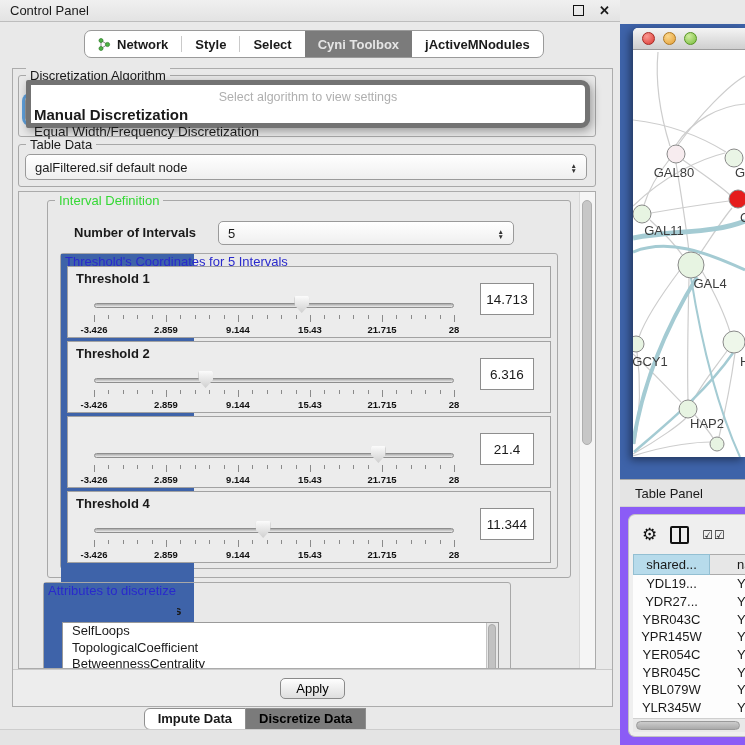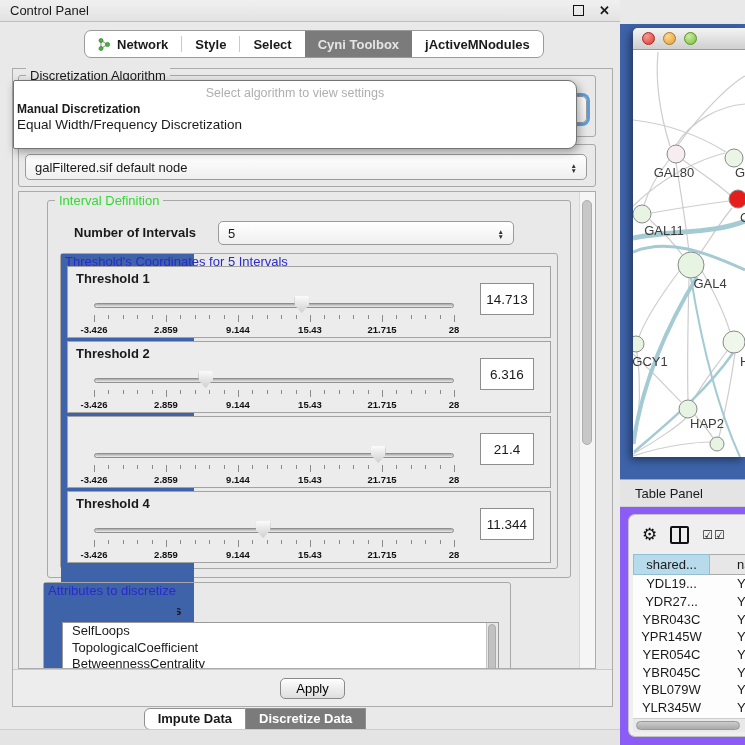--- a/index.html
+++ b/index.html
@@ -28,24 +28,24 @@
   .g-algo{left:5px;top:6px;width:578px;height:62px;}
   .g-table{left:5px;top:75px;width:578px;height:43px;}
   .combo{position:absolute;left:6px;right:8px;height:24px;border:1px solid #9A9A9A;border-radius:5px;
          background:linear-gradient(#FFFFFF,#EFEFEF);display:flex;align-items:center;font-size:13px;}
   .combo .val{padding-left:9px;}
   .arrows{position:absolute;right:9px;top:1px;bottom:0;display:flex;flex-direction:column;justify-content:center;
           font-size:6.5px;line-height:5px;color:#333;}
   .combo.focus{top:20px;height:25px;box-shadow:0 0 0 3px #5E9ED8;}
   .combo.plain{top:9px;}
   
-  .popup{position:absolute;left:13px;top:80px;width:564px;height:69px;box-sizing:border-box;background:#FFF;
-         border:1px solid #737373;border-radius:2px 9px 9px 2px;box-shadow:2px 3px 10px rgba(0,0,0,.35);z-index:60;}
+  .popup{position:absolute;left:26px;top:80px;width:564px;height:48px;box-sizing:border-box;background:#FFF;
+         border:5px solid #737373;border-radius:2px 9px 9px 2px;box-shadow:2px 3px 10px rgba(0,0,0,.35);z-index:60;}
   .p-hint{text-align:center;color:#AFAFAF;font-size:12.5px;margin-top:5px;}
-  .p-it1{font-weight:bold;font-size:12px;margin:2px 0 0 3px;}
+  .p-it1{font-weight:bold;font-size:15px;margin:2px 0 0 3px;}
   .p-it2{font-size:13.5px;margin:1px 0 0 3px;}
   
   .scrollpane{position:absolute;left:5px;top:122px;width:578px;height:478px;box-sizing:border-box;
               border:1px solid #ABABAB;overflow:hidden;background:#E9E9E9;}
   .vscroll{position:absolute;right:0;top:0;bottom:0;width:15px;background:#F5F5F5;border-left:1px solid #D8D8D8;}
   .vthumb{position:absolute;left:2px;top:8px;width:10px;height:245px;border-radius:5px;background:#C7C7C7;border:1px solid #AEAEAE;box-sizing:border-box;}
   .g-interval{left:28px;top:8px;width:524px;height:378px;}
   .ni-label{position:absolute;left:26px;top:24px;font-size:13px;font-weight:bold;}
   .spinner{position:absolute;left:170px;top:20px;width:294px;height:22px;border:1px solid #9A9A9A;border-radius:5px;
            background:linear-gradient(#FFFFFF,#EFEFEF);display:flex;align-items:center;font-size:13px;}
@@ -77,21 +77,21 @@
   .applyrow{position:absolute;left:0;right:0;top:600px;bottom:0;background:#EDEDED;border-top:1px solid #CACACA;
             display:flex;align-items:center;justify-content:center;}
   .apply-btn{height:21px;padding:0 15px;font-size:13px;font-family:inherit;background:linear-gradient(#FEFEFE,#DEDEDE);
              border:1px solid #8A8A8A;border-radius:5px;}
   
   .bottom-tabs{position:absolute;left:0;top:708px;width:620px;display:flex;justify-content:center;}
   .btab{height:20px;line-height:20px;padding:0 13px;font-size:13px;font-weight:bold;background:#FFF;
         border:1px solid #8F8F8F;border-left-width:0;}
   .btab:first-child{border-radius:6px 0 0 6px;border-left-width:1px;}
   .btab:last-child{border-radius:0 6px 6px 0;margin-top:44px;}
-  .btab.sel{background:#7B7B7B;color:#ffffff;}
+  .btab.sel{background:#7B7B7B;color:#000000;}
   .bottom-strip{position:absolute;left:0;top:729px;width:620px;height:16px;background:#E4E4E4;border-top:1px solid #CDCDCD;}
   
   .right{position:absolute;left:620px;top:0;width:125px;height:745px;background:#8b5cf6;margin-top:24px;}
   .blue{position:absolute;left:0;top:0;width:125px;height:455px;background:#3E63A9;}
   .macwin{position:absolute;left:13px;top:4px;width:112px;height:429px;background:#FFF;border-radius:5px 0 0 0;
           box-shadow:-3px 3px 9px rgba(0,0,0,.45);}
   .mactb{height:22px;background:linear-gradient(#F4F4F4,#CFCFCF);border-bottom:1px solid #9B9B9B;border-radius:5px 0 0 0;
          display:flex;align-items:center;padding-left:9px;gap:8px;box-sizing:border-box;}
   .light{width:13px;height:13px;border-radius:50%;box-sizing:border-box;}
   .light.red{background:radial-gradient(circle at 35% 30%,#FA9A93,#DC3832);border:1px solid #A52A24;}

